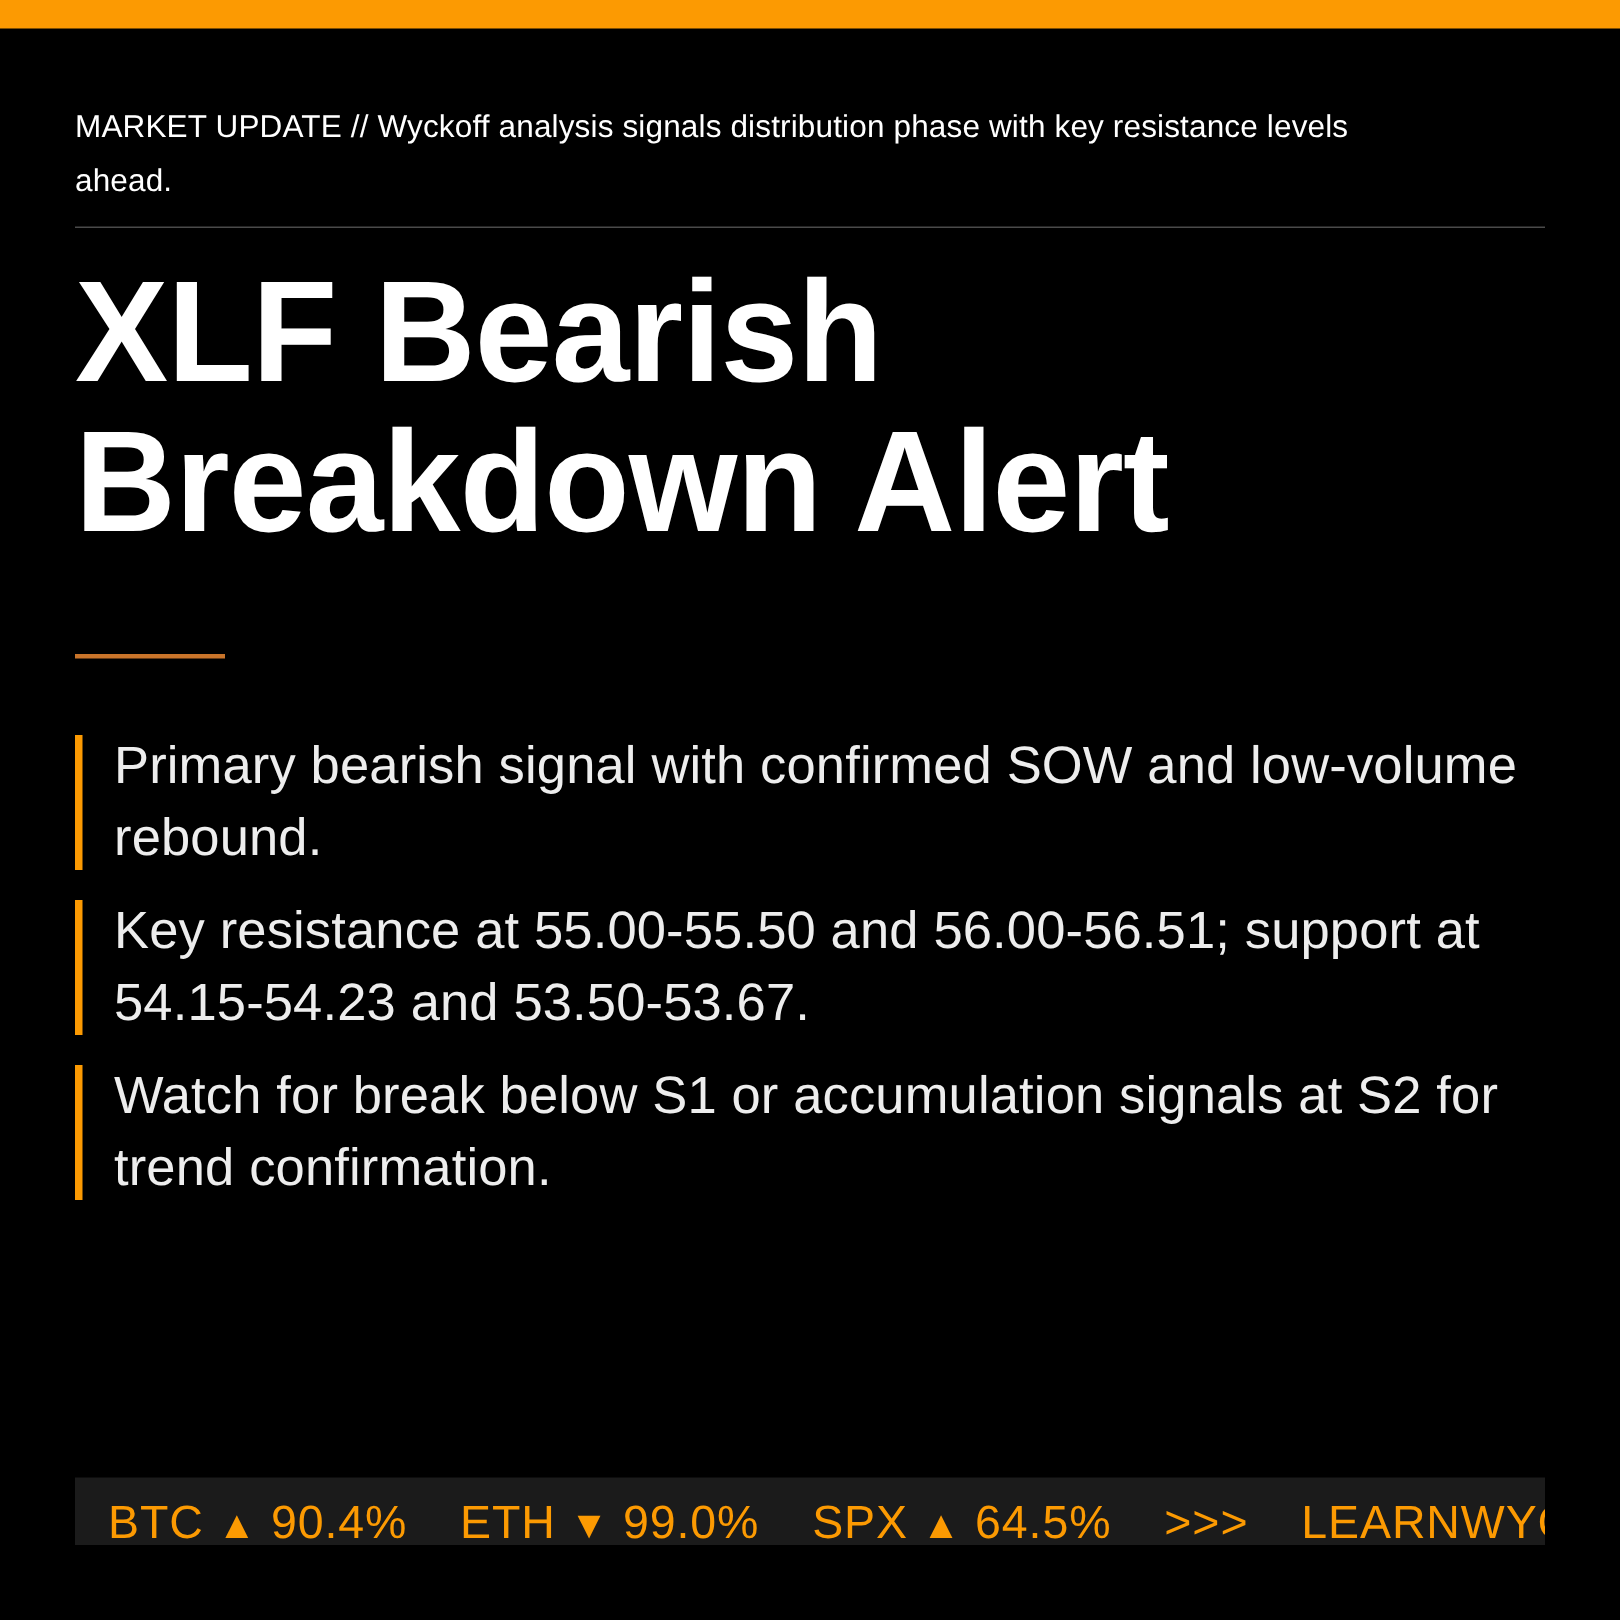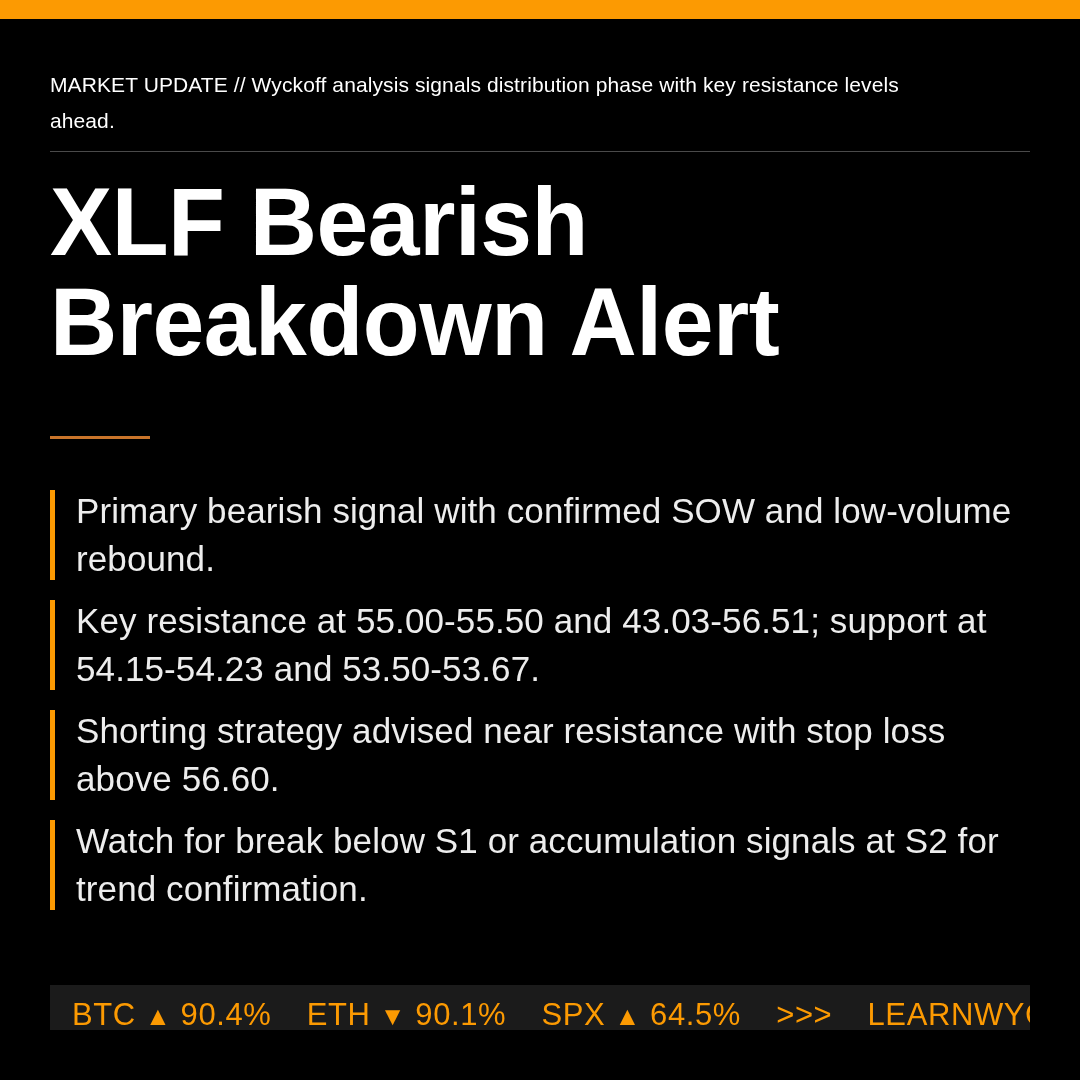--- a/index.html
+++ b/index.html
@@ -154,47 +154,43 @@
 
     <div class="bullets">
 
       <div class="bullet">
         <span class="bullet-bar"></span>
         <div class="bullet-text">Primary bearish signal with confirmed SOW and low-volume rebound.</div>
       </div>
 
       <div class="bullet">
         <span class="bullet-bar"></span>
-        <div class="bullet-text">Key resistance at 55.00-55.50 and 43.03-56.51; support at 54.15-54.23 and 53.50-53.67.</div>
+        <div class="bullet-text">Key resistance at 55.00-55.50 and 56.00-56.51; support at 54.15-54.23 and 53.50-53.67.</div>
       </div>
 
-      <div class="bullet">
-        <span class="bullet-bar"></span>
-        <div class="bullet-text">Shorting strategy advised near resistance with stop loss above 56.60.</div>
-      </div>
 
       <div class="bullet">
         <span class="bullet-bar"></span>
         <div class="bullet-text">Watch for break below S1 or accumulation signals at S2 for trend confirmation.</div>
       </div>
 
     </div>
   </div>
 
   <div class="ticker">
     <div class="ticker-inner">
       <span class="tk-item">
         <span class="tk-sym">BTC</span>
         <span class="tk-arrow">▲</span>
         <span class="tk-chg">90.4%</span>
       </span>
       <span class="tk-item">
         <span class="tk-sym">ETH</span>
         <span class="tk-arrow">▼</span>
-        <span class="tk-chg">90.1%</span>
+        <span class="tk-chg">99.0%</span>
       </span>
       <span class="tk-item">
         <span class="tk-sym">SPX</span>
         <span class="tk-arrow">▲</span>
         <span class="tk-chg">64.5%</span>
       </span>
       <span class="tk-item">&gt;&gt;&gt;</span>
       <span class="tk-site">LEARNWYCKOFF.COM</span>
     </div>
   </div>

